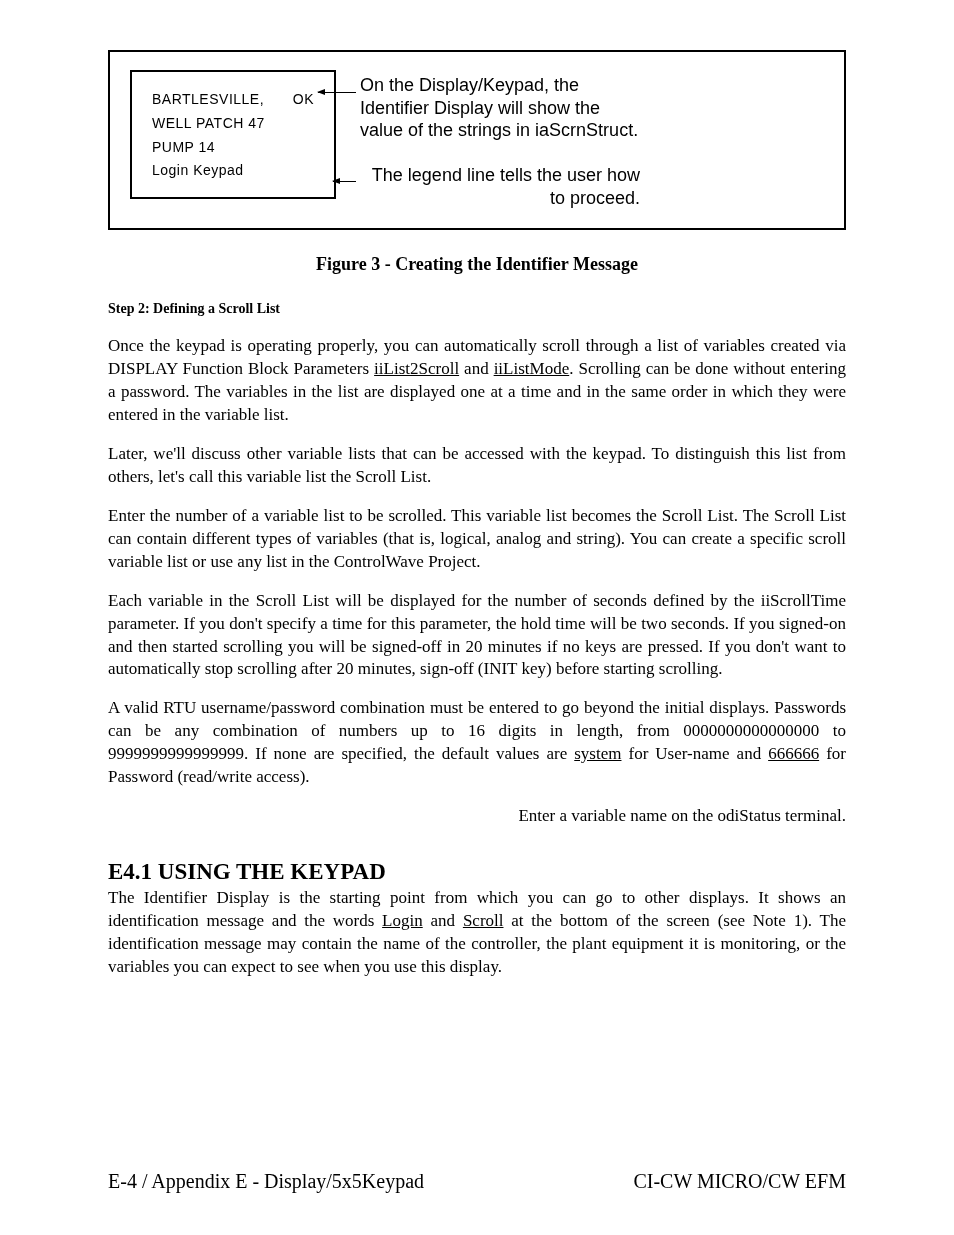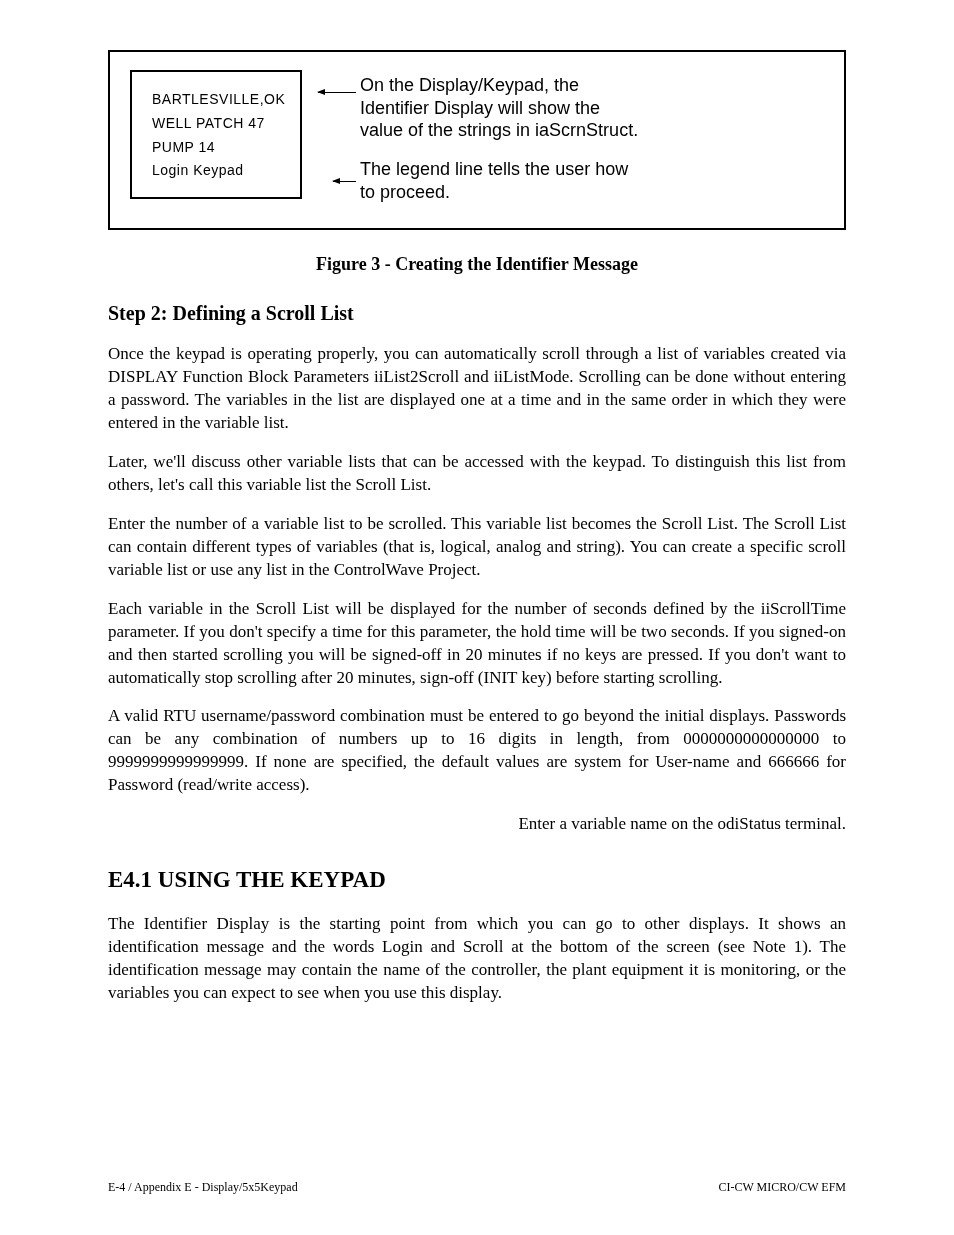--- a/index.html
+++ b/index.html
@@ -19,36 +19,36 @@
       margin-bottom: 22px;
       position: relative;
       height: 180px;
     }
     .display-box {
       border: 2px solid #000;
       padding: 16px 20px 14px 20px;
       position: absolute;
       left: 20px;
       top: 18px;
-      width: 172px;
+      width: 206px;
       font-family: Arial, Helvetica, sans-serif;
       font-size: 14px;
       line-height: 1.7;
       letter-spacing: 0.5px;
     }
     .display-row { display: flex; justify-content: space-between; }
     .callout {
       position: absolute;
       font-family: Arial, Helvetica, sans-serif;
       font-size: 18px;
       line-height: 1.25;
       width: 280px;
     }
     .callout1 { left: 250px; top: 22px; }
-    .callout2 { left: 250px; top: 106px; }
+    .callout2 { left: 250px; top: 112px; text-align: right; }
     .arrow {
       position: absolute;
       height: 1px;
       background: #000;
     }
     .arrow::before {
       content: '';
       position: absolute;
       left: -1px;
       top: -3px;
@@ -62,42 +62,41 @@
     .figure-caption {
       text-align: center;
       font-weight: bold;
       font-family: Liberation Serif, serif;
       font-size: 18px;
       margin-bottom: 24px;
     }
     .step-heading {
       font-weight: bold;
       font-family: 'Times New Roman', serif;
-      font-size: 20px;
+      font-size: 14px;
       margin-bottom: 16px;
     }
     .section-heading {
       font-weight: bold;
       font-family: 'Times New Roman', serif;
       font-size: 23px;
       margin-top: 28px;
-      margin-bottom: 18px;
     }
     p { text-align: justify; margin-bottom: 16px; font-family: 'Century Schoolbook', Georgia, serif; }
     p.noj { text-align: right; }
-    .u { }
+    .u { text-decoration: underline; }
     .footer {
       position: absolute;
       bottom: 40px;
       left: 108px;
       right: 108px;
       display: flex;
       justify-content: space-between;
       font-family: 'Century Schoolbook', Georgia, serif;
-      font-size: 12px;
+      font-size: 20px;
     }
     .content-area { height: 1100px; }
   </style>
 </head>
 <body>
 
 <div class="content-area">
 
   <div class="figure-box">
     <div class="display-box">

